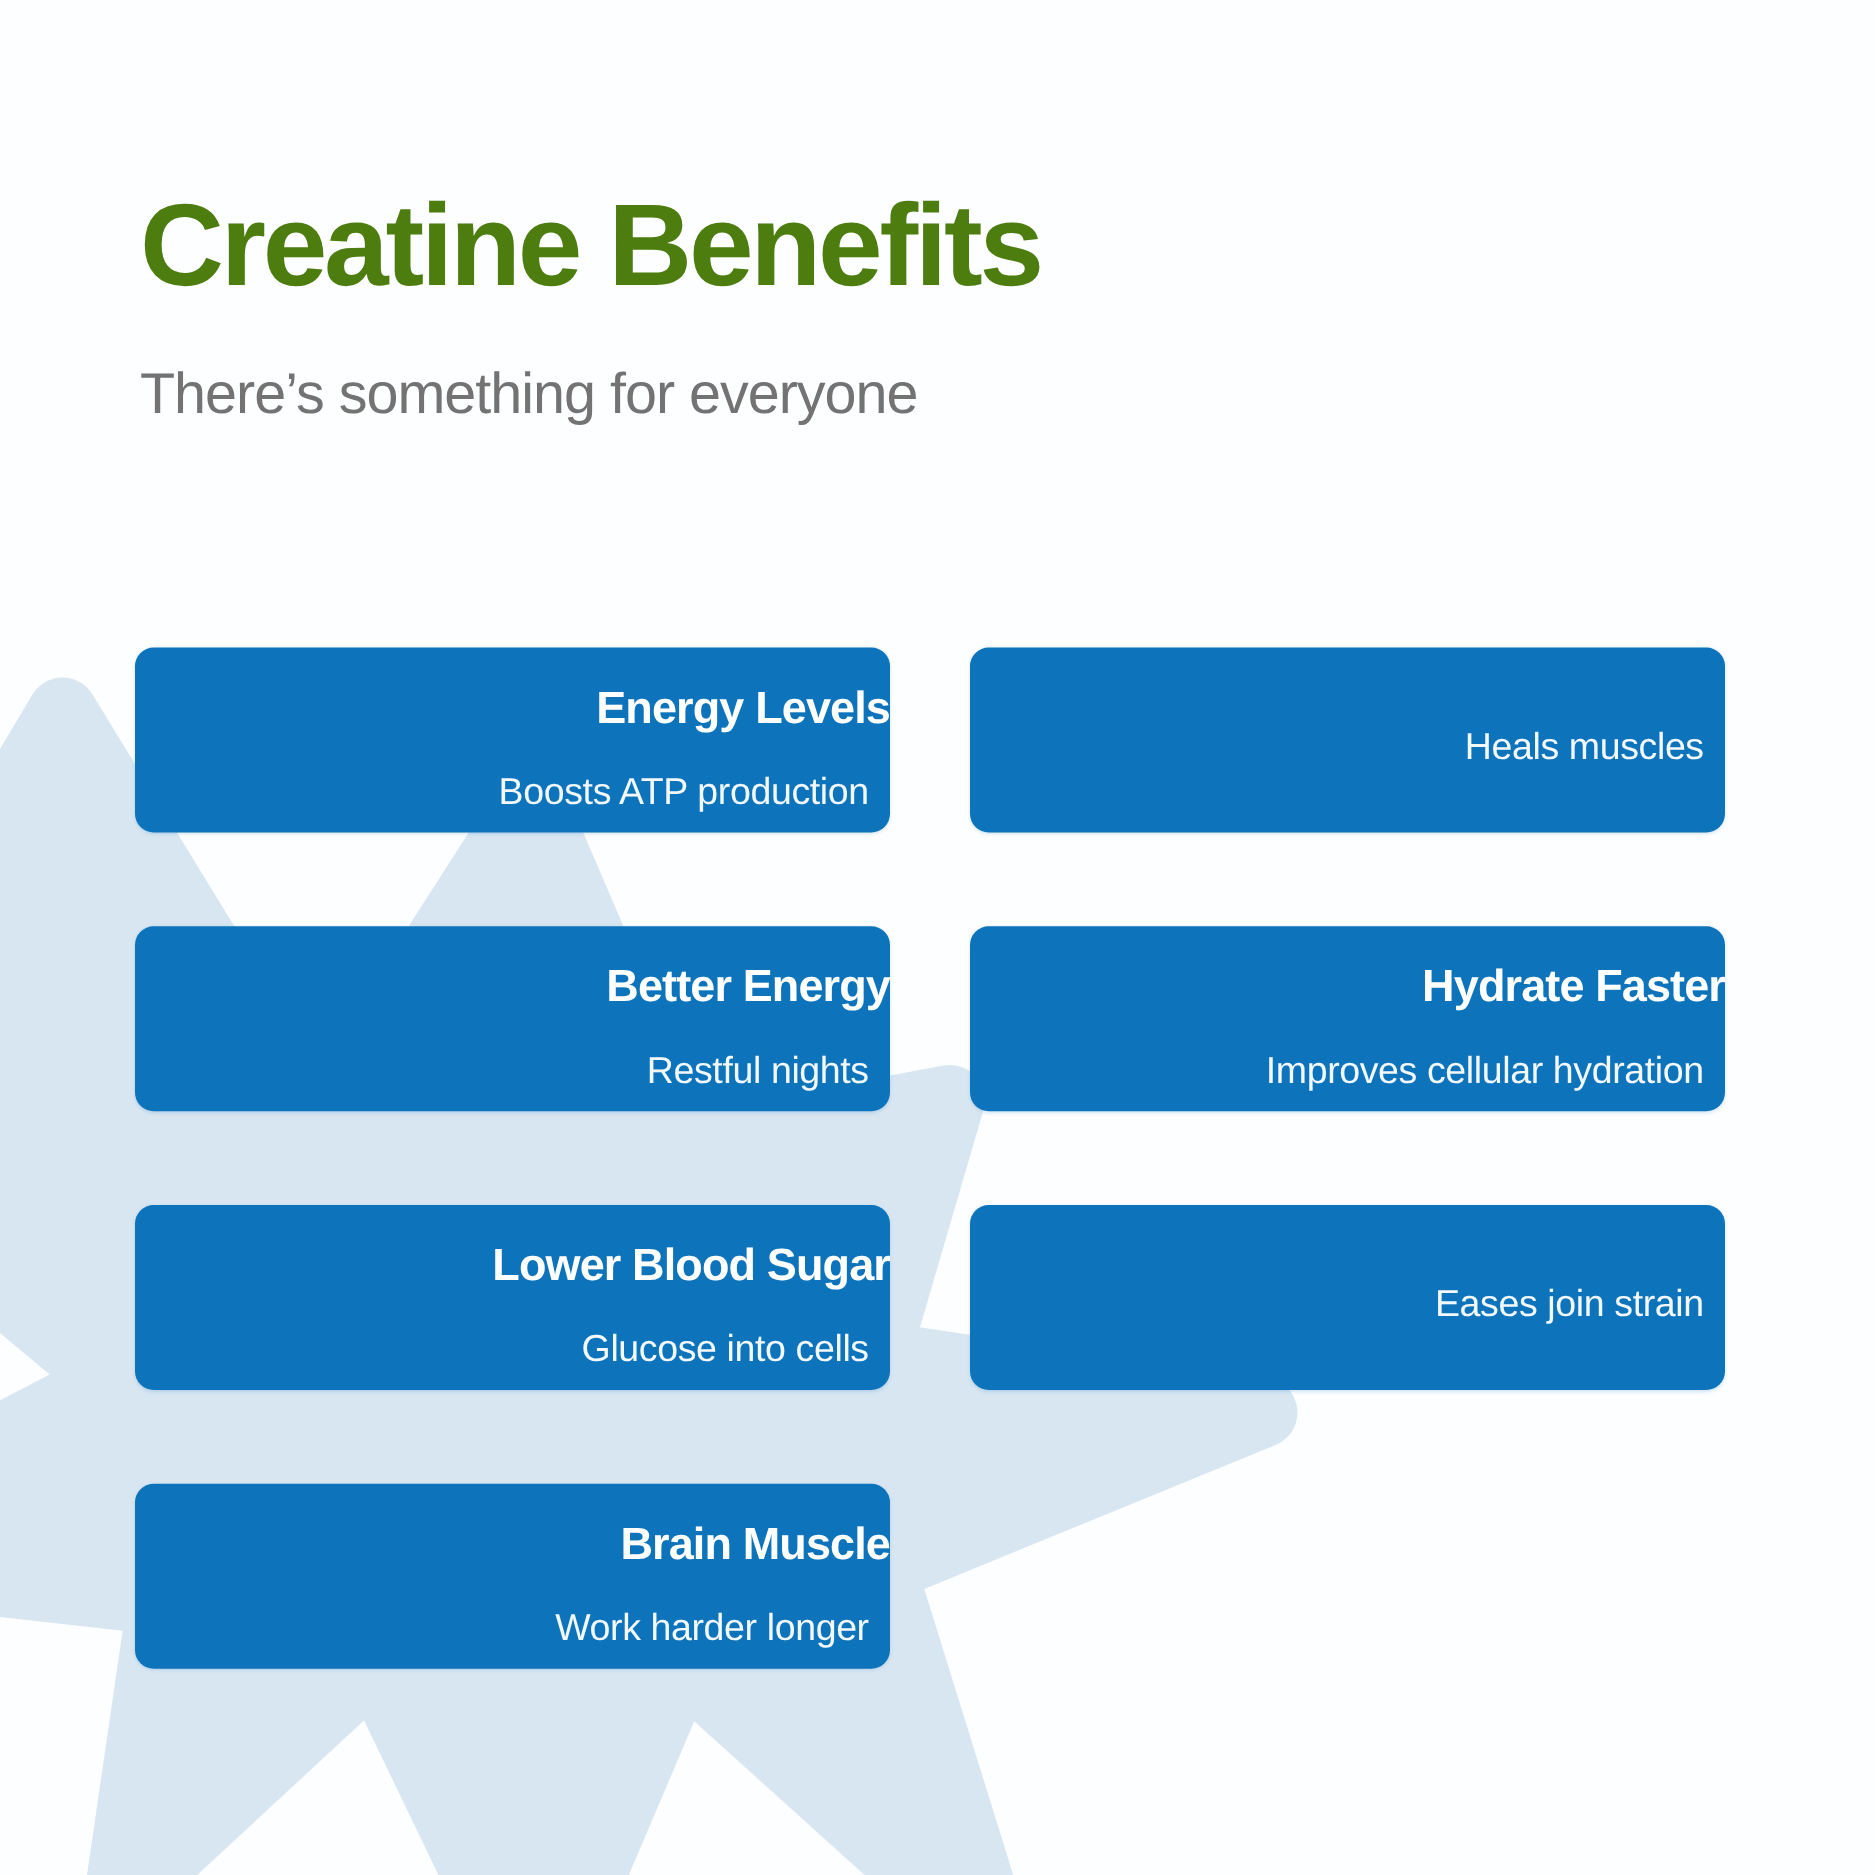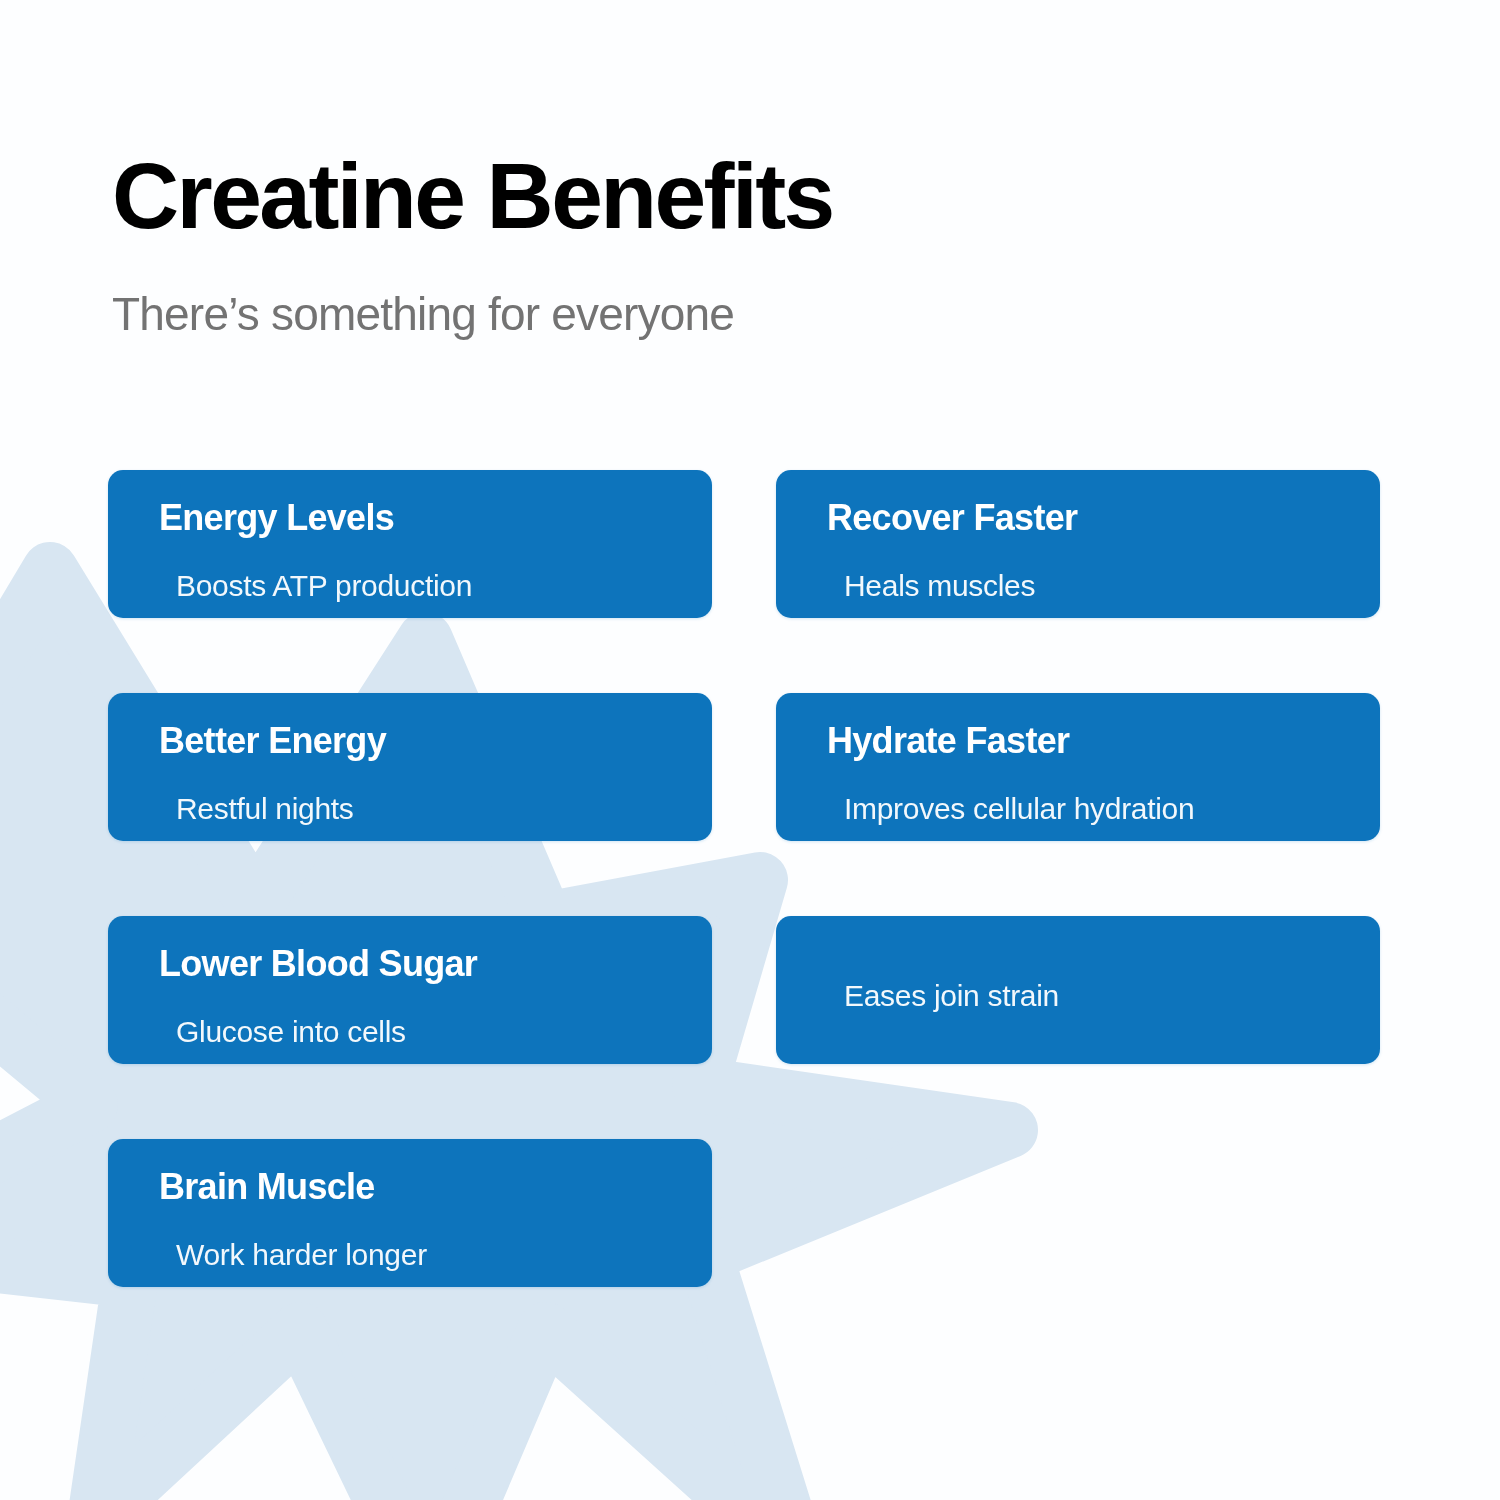--- a/index.html
+++ b/index.html
@@ -41,45 +41,46 @@
     left: 112px;
     top: 150px;
     z-index: 5;
   }
   #page-title {
     margin: 0;
     font-size: 93px;
     line-height: 1.0;
     font-weight: 700;
     letter-spacing: -2.6px;
-    color: #000000;
+    color: #4d7c0f;
     white-space: nowrap;
   }
   #page-subtitle {
     margin: 0;
     padding-top: 48px;
     font-size: 46px;
     line-height: 1.0;
     font-weight: 400;
     letter-spacing: -0.8px;
     color: #737373;
     white-space: nowrap;
   }
 
   
   #benefit-grid {
     position: absolute;
     left: 108px;
-    top: 470px;
+    top: 518px;
     width: 1272px;
     z-index: 5;
     display: grid;
     grid-template-columns: 604px 604px;
     column-gap: 64px;
     row-gap: 75px;
+    text-align: right;
   }
 
   .benefit-card {
     background: #0d74bc;
     border-radius: 15px;
     height: 148px;
     box-sizing: border-box;
     padding: 30px 0 0 51px;
     box-shadow: 0 1px 3px rgba(13,116,188,0.18);
   }
@@ -138,21 +139,20 @@
 
   <div id="benefit-grid">
 
     <div class="benefit-card">
       <p class="benefit-title">Energy Levels</p>
       <p class="benefit-desc">Boosts ATP production</p>
     </div>
 
 
     <div class="benefit-card">
-      <p class="benefit-title">Recover Faster</p>
       <p class="benefit-desc">Heals muscles</p>
     </div>
 
     <div class="benefit-card">
       <p class="benefit-title">Better Energy</p>
       <p class="benefit-desc">Restful nights</p>
     </div>
 
     <div class="benefit-card">
       <p class="benefit-title">Hydrate Faster</p>

